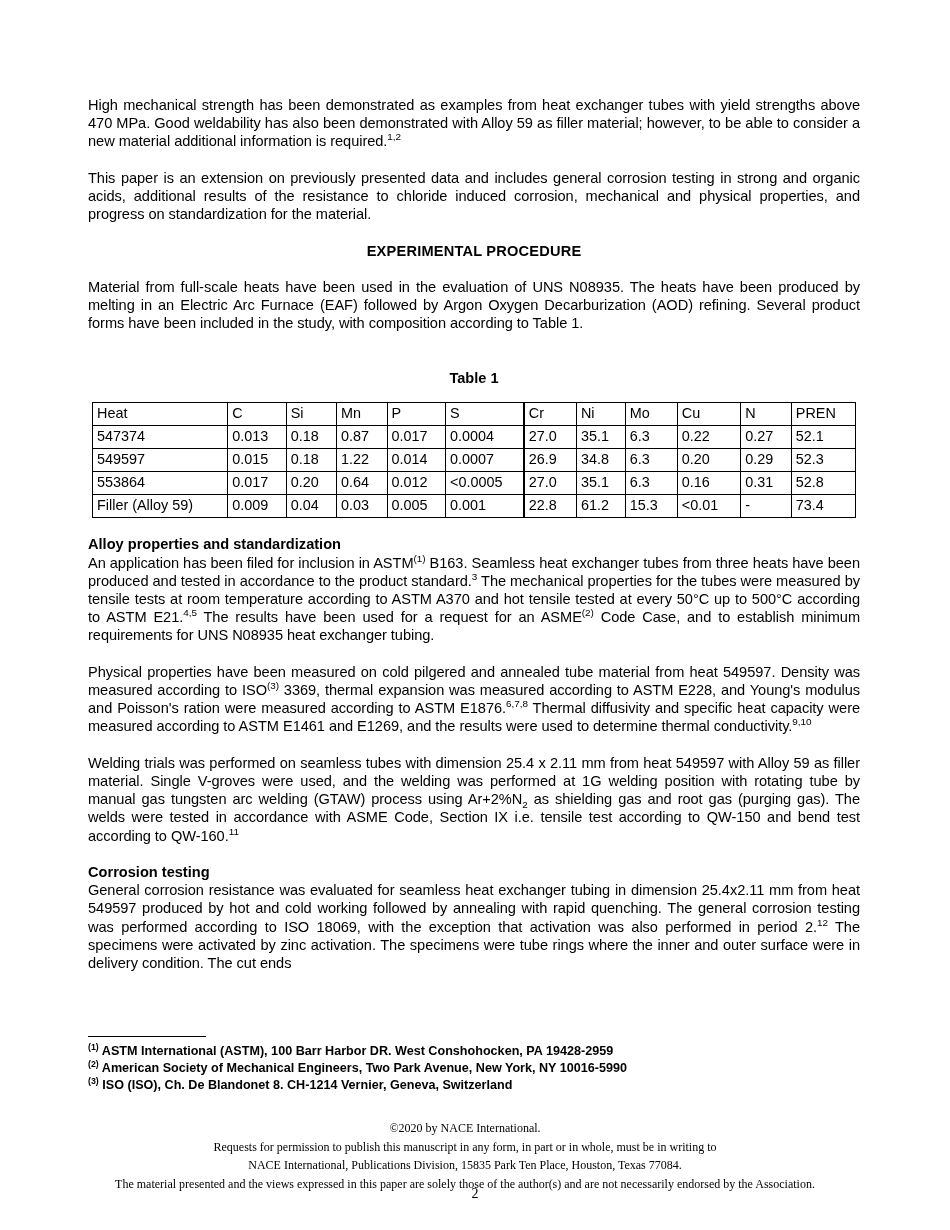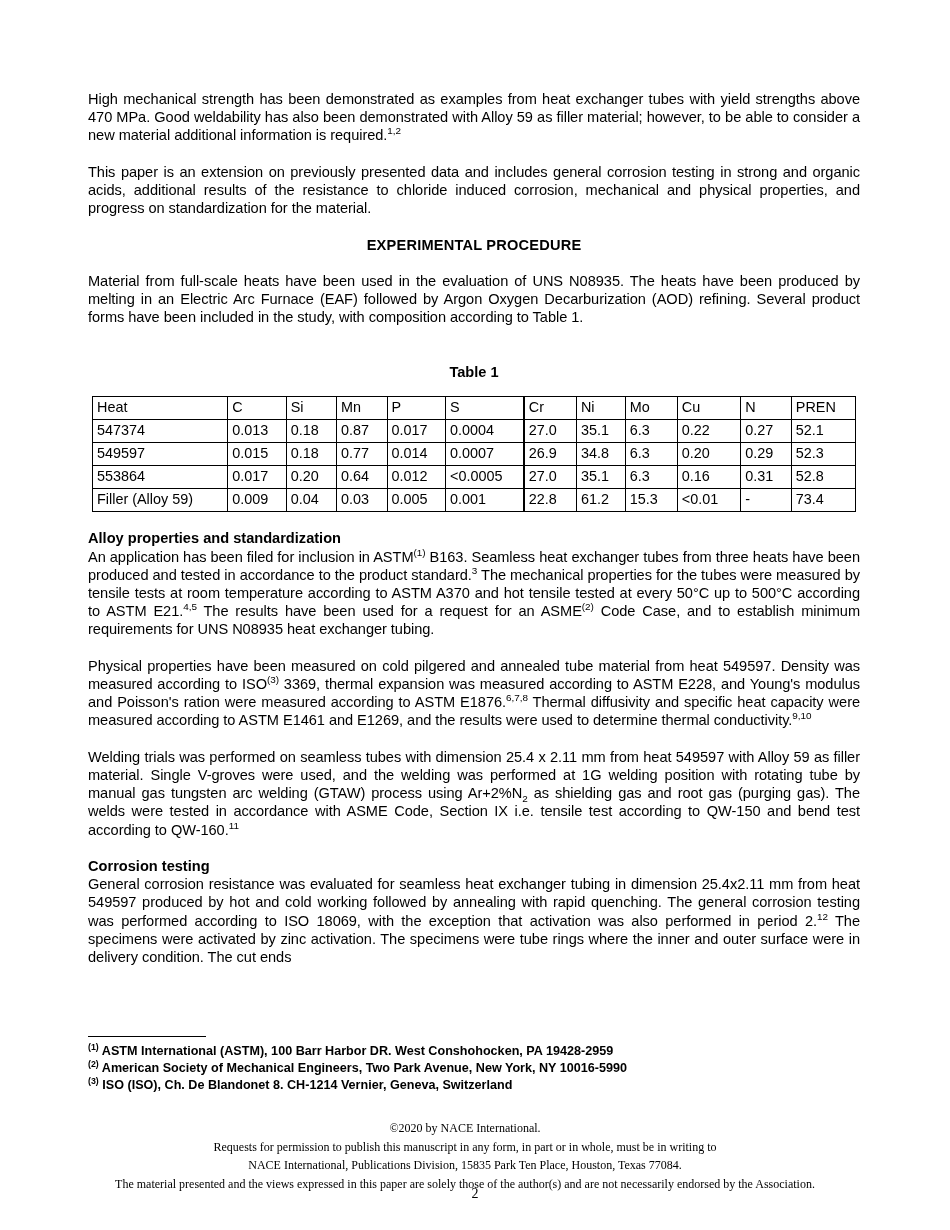--- a/index.html
+++ b/index.html
@@ -21,21 +21,21 @@
     position: absolute;
     left: 0; top: 0;
     width: 950px;
     height: 1230px;
     box-sizing: border-box;
   }
 
   .content {
     position: absolute;
     left: 88px;
-    top: 90px;
+    top: 96px;
     width: 772px;
   }
 
   p.body-text {
     margin: 0 0 0 0;
     font-size: 14.6px;
     line-height: 18.2px;
     text-align: justify;
     text-justify: inter-word;
     letter-spacing: -0.05px;
@@ -213,21 +213,21 @@
             <td class="ni-col">35.1</td>
             <td class="mo-col">6.3</td>
             <td class="cu-col">0.22</td>
             <td class="n-col">0.27</td>
             <td class="pren-col">52.1</td>
           </tr>
           <tr>
             <td class="heat-col">549597</td>
             <td class="c-col">0.015</td>
             <td class="si-col">0.18</td>
-            <td class="mn-col">0.77</td>
+            <td class="mn-col">1.22</td>
             <td class="p-col">0.014</td>
             <td class="s-col">0.0007</td>
             <td class="cr-col">26.9</td>
             <td class="ni-col">34.8</td>
             <td class="mo-col">6.3</td>
             <td class="cu-col">0.20</td>
             <td class="n-col">0.29</td>
             <td class="pren-col">52.3</td>
           </tr>
           <tr>

